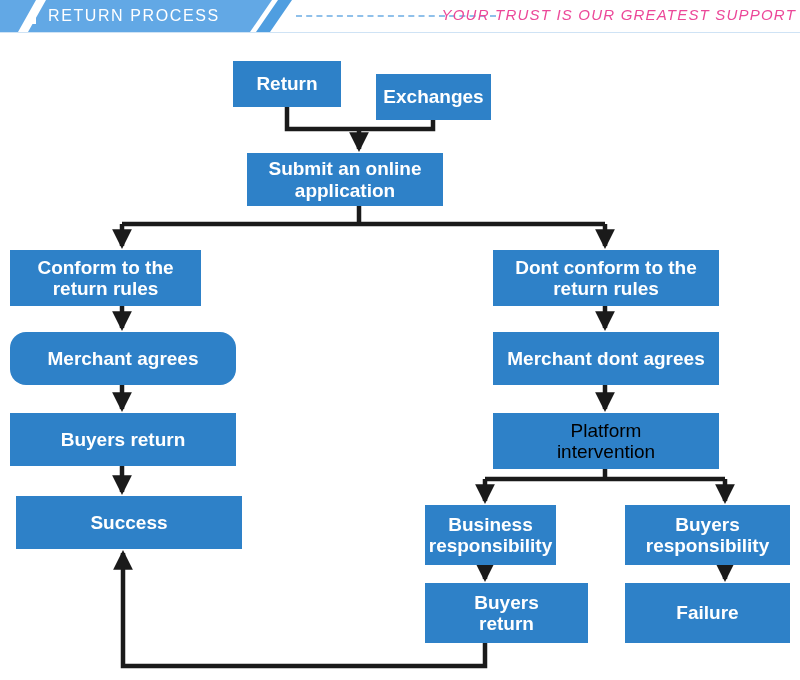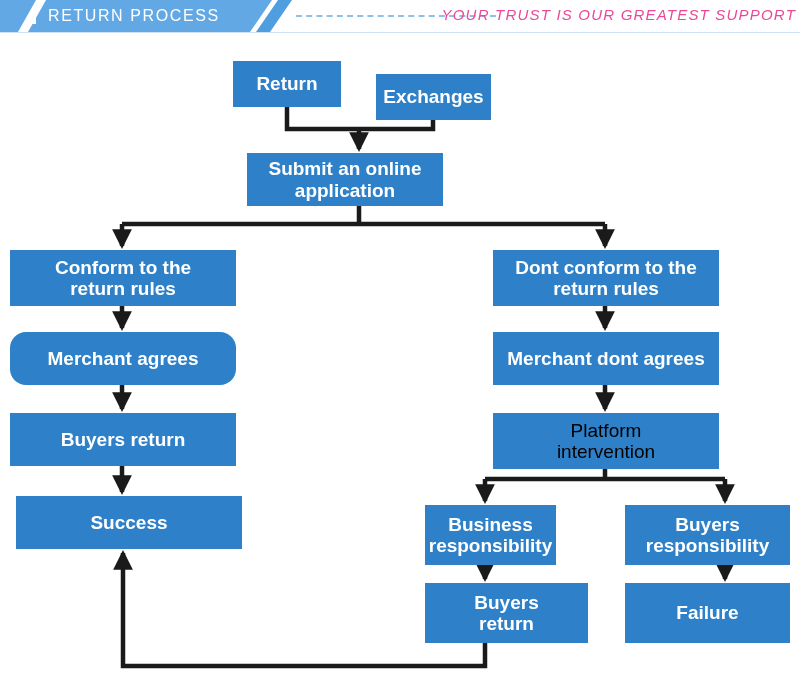--- a/index.html
+++ b/index.html
@@ -159,21 +159,21 @@
     </g>
   </svg>
 
   <div class="node" style="left:233px; top:27px; width:108px; height:46px;">Return</div>
 
   <div class="node" style="left:376px; top:40px; width:115px; height:46px;">Exchanges</div>
 
   <div class="node" style="left:247px; top:119px; width:196px; height:53px;">Submit an online
 application</div>
 
-  <div class="node" style="left:10px; top:216px; width:226px; height:56px;">Conform to the
+  <div class="node" style="left:10px; top:216px; width:191px; height:56px;">Conform to the
 return rules</div>
 
   <div class="node" style="left:10px; top:298px; width:226px; height:53px;border-radius:16px;">Merchant agrees</div>
 
   <div class="node" style="left:10px; top:379px; width:226px; height:53px;">Buyers return</div>
 
   <div class="node" style="left:16px; top:462px; width:226px; height:53px;text-align:center;">Success</div>
 
   <div class="node" style="left:493px; top:216px; width:226px; height:56px;">Dont conform to the
 return rules</div>

